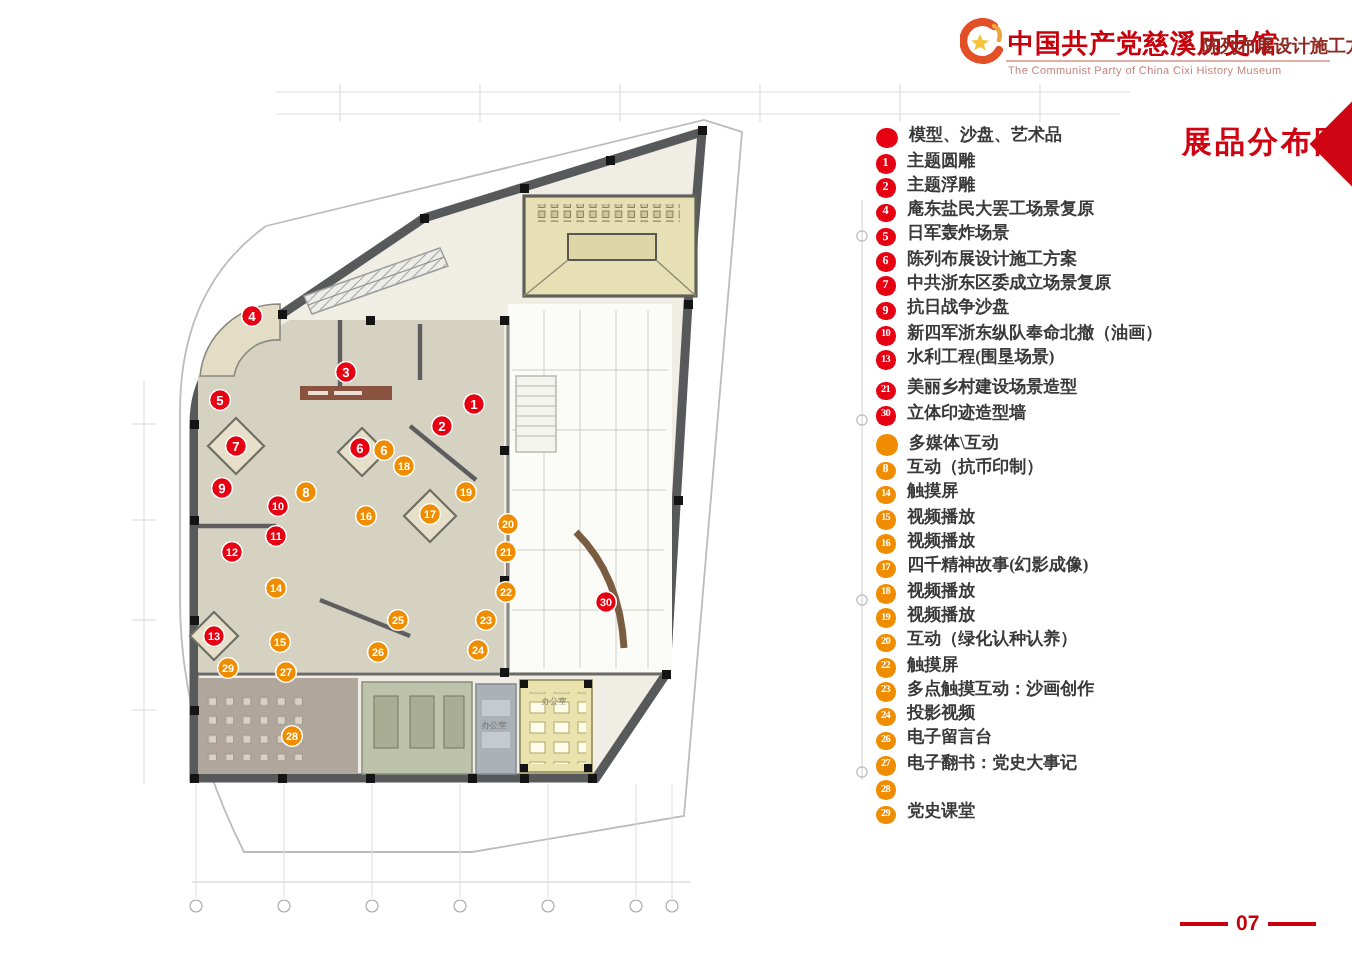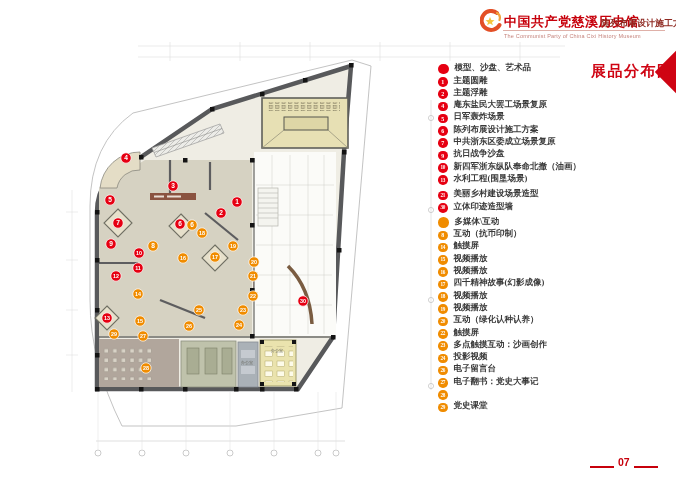--- a/index.html
+++ b/index.html
@@ -20,21 +20,21 @@
   .pt-diamond{position:absolute;left:661px;top:57px;width:30px;height:30px;background:#cf0413;transform:rotate(45deg);}
   
   .legend{position:absolute;left:438px;top:62px;width:232px;}
   .lg-row{display:flex;align-items:flex-end;height:12.3px;font-family:Liberation Serif, serif;}
   .lg-row.gap{margin-top:3px;}
   .lg-dot{flex:0 0 auto;width:9.6px;height:9.6px;border-radius:50%;display:flex;align-items:center;justify-content:center;color:#fff;font-weight:bold;font-size:6px;line-height:1;}
   .lg-dot.hd{width:10.5px;height:10.5px;}
   .lg-dot.two{font-size:5.2px;letter-spacing:-0.3px;}
   .lg-lbl{margin-left:6px;font-size:8.5px;font-weight:bold;color:#3a3a3a;white-space:nowrap;}
   
-  .pageno{position:absolute;left:590px;top:456px;display:flex;align-items:flex-end;}
+  .pageno{position:absolute;left:590px;top:456px;display:flex;align-items:center;}
   .pn-bar{width:24px;height:2px;background:#c7000b;}
   .pn-num{margin:0 4px;font-size:10.5px;font-weight:bold;color:#c7000b;}
   
   .plan{position:absolute;left:0;top:0;width:676px;height:477px;}
   .mk-txt{font-weight:bold;fill:#ffffff;}
 </style>
 </head>
 <body>
 
 <svg class="plan" viewBox="0 0 676 477">

